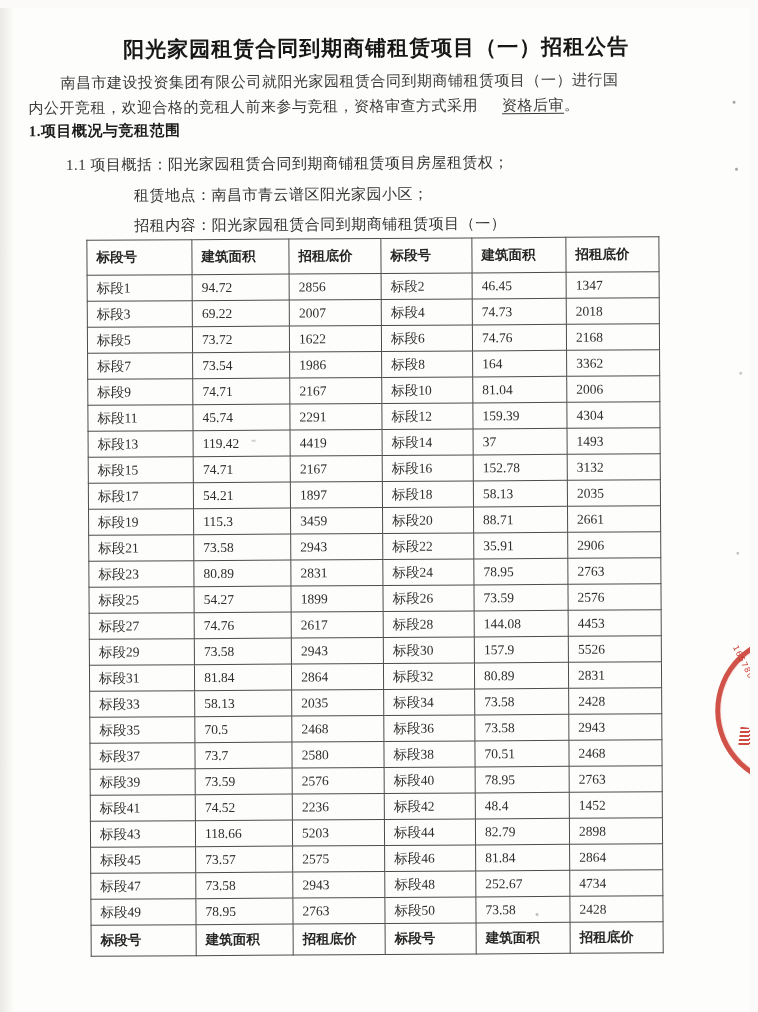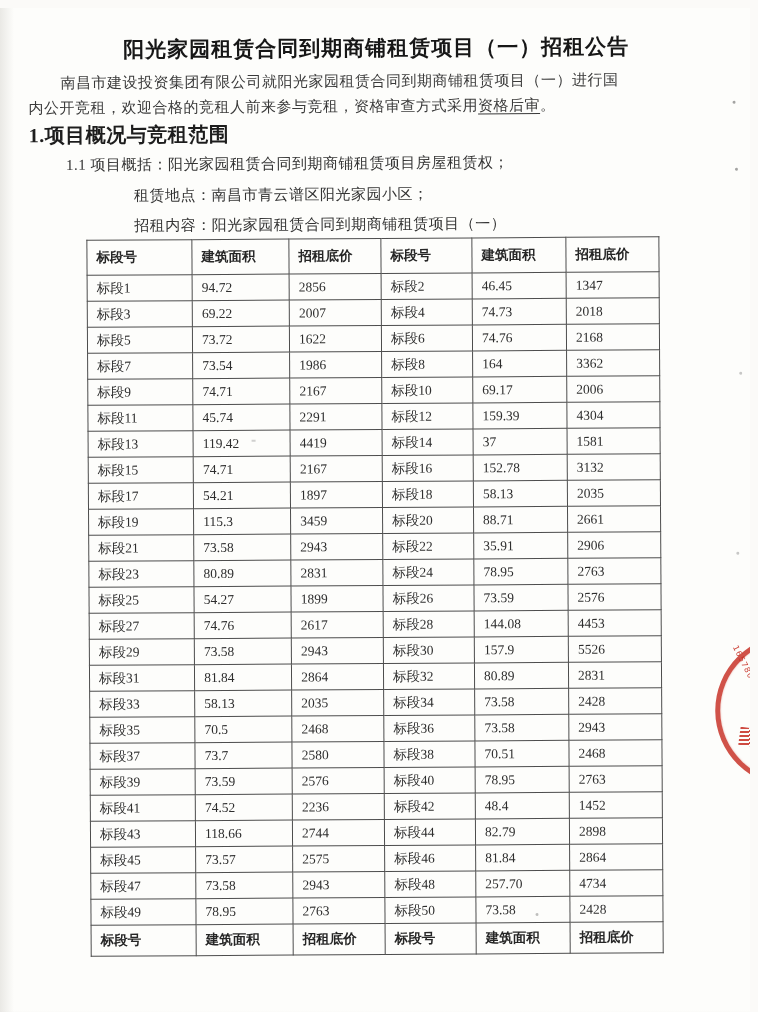--- a/index.html
+++ b/index.html
@@ -29,24 +29,24 @@
     text-align: center;
     font-size: 21px; font-weight: bold; color: #171717;
     letter-spacing: 1px;
   }
   .intro {
     position: absolute; top: 61px; left: 31px; width: 676px;
     font-size: 15px; line-height: 25px; color: #3a3a3a;
     letter-spacing: 0.5px;
   }
   .intro .line1 { padding-left: 32px; }
-  .intro u { text-underline-offset: 3px; }
+  .intro u { text-underline-offset: 3px; margin-left: 24px; }
   .sec-heading {
     position: absolute; top: 112px; left: 31px;
-    font-size: 20px; font-weight: bold; color: #1d1d1d;
+    font-size: 15px; font-weight: bold; color: #1d1d1d;
     letter-spacing: 0.5px;
   }
   .item-11 {
     position: absolute; top: 146px; left: 68px;
     font-size: 15px; color: #333; letter-spacing: 0.5px;
   }
   .item-loc {
     position: absolute; top: 177px; left: 136px;
     font-size: 15px; color: #333; letter-spacing: 0.5px;
   }
@@ -185,38 +185,38 @@
             <td>1986</td>
             <td>标段8</td>
             <td>164</td>
             <td>3362</td>
           </tr>
           <tr>
             <td>标段9</td>
             <td>74.71</td>
             <td>2167</td>
             <td>标段10</td>
-            <td>69.17</td>
+            <td>81.04</td>
             <td>2006</td>
           </tr>
           <tr>
             <td>标段11</td>
             <td>45.74</td>
             <td>2291</td>
             <td>标段12</td>
             <td>159.39</td>
             <td>4304</td>
           </tr>
           <tr>
             <td>标段13</td>
             <td>119.42</td>
             <td>4419</td>
             <td>标段14</td>
             <td>37</td>
-            <td>1581</td>
+            <td>1493</td>
           </tr>
           <tr>
             <td>标段15</td>
             <td>74.71</td>
             <td>2167</td>
             <td>标段16</td>
             <td>152.78</td>
             <td>3132</td>
           </tr>
           <tr>
@@ -319,39 +319,39 @@
             <td>标段41</td>
             <td>74.52</td>
             <td>2236</td>
             <td>标段42</td>
             <td>48.4</td>
             <td>1452</td>
           </tr>
           <tr>
             <td>标段43</td>
             <td>118.66</td>
-            <td>2744</td>
+            <td>5203</td>
             <td>标段44</td>
             <td>82.79</td>
             <td>2898</td>
           </tr>
           <tr>
             <td>标段45</td>
             <td>73.57</td>
             <td>2575</td>
             <td>标段46</td>
             <td>81.84</td>
             <td>2864</td>
           </tr>
           <tr>
             <td>标段47</td>
             <td>73.58</td>
             <td>2943</td>
             <td>标段48</td>
-            <td>257.70</td>
+            <td>252.67</td>
             <td>4734</td>
           </tr>
           <tr>
             <td>标段49</td>
             <td>78.95</td>
             <td>2763</td>
             <td>标段50</td>
             <td>73.58</td>
             <td>2428</td>
           </tr>

